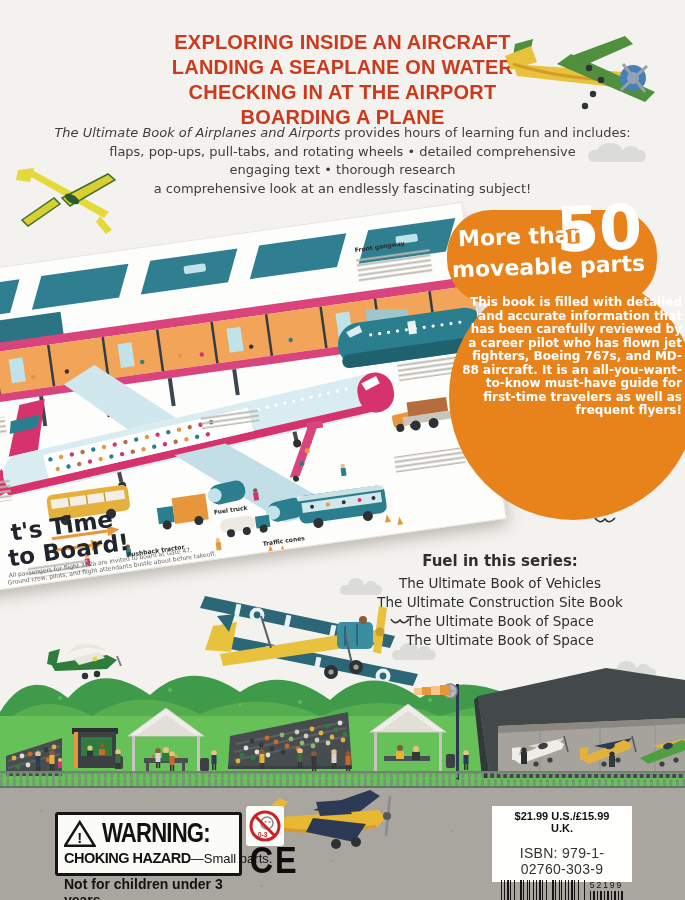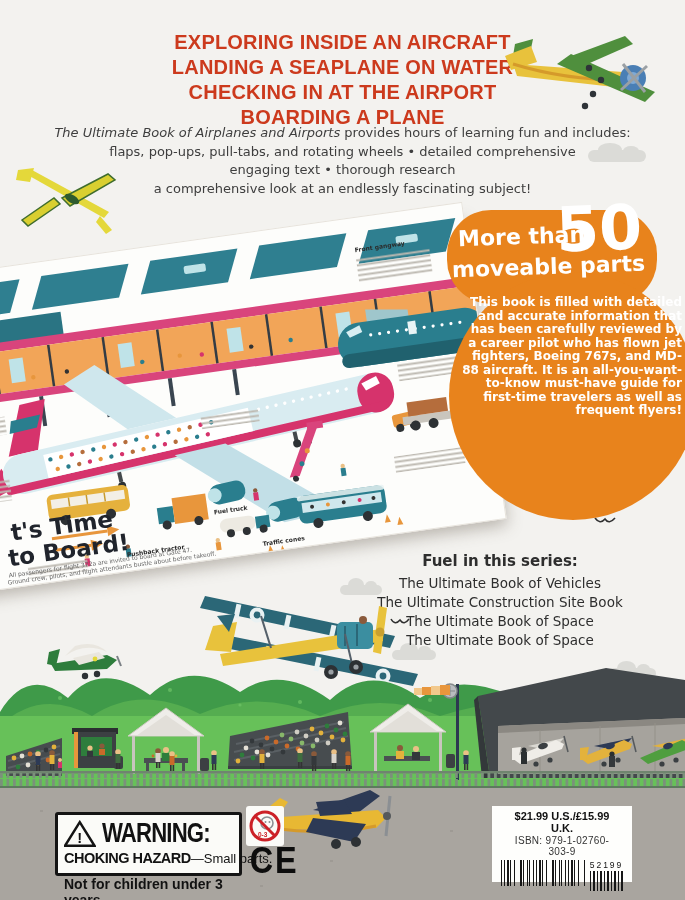--- a/index.html
+++ b/index.html
@@ -58,21 +58,21 @@
   .warn-note{font-weight:bold;font-size:14px;margin-top:10px;}
 
   .age-icon{left:246px;top:806px;width:38px;height:40px;background:#fbfbf8;border-radius:3px;}
   .ce-mark{left:247px;top:840px;font-family:"Liberation Sans",sans-serif;
     font-weight:bold;font-size:36px;color:#0d0d0d;letter-spacing:2px;transform:scaleX(.9);}
 
   .barcode-panel{left:492px;top:806px;width:140px;height:76px;background:#fefefc;
     padding:4px 17px;box-sizing:border-box;color:#111;
     font-family:"Liberation Sans",sans-serif;text-align:center;}
   .price{font-weight:bold;font-size:11px;}
-  .isbn{font-size:10px;color:#333;margin-top:1px;letter-spacing:.3px;}
+  .isbn{font-size:14px;color:#333;margin-top:11px;letter-spacing:.3px;}
   .barcode-row{display:flex;justify-content:center;gap:5px;margin-top:3px;}
   .bars-main{width:84px;height:26px;
     background:repeating-linear-gradient(90deg,#161616 0 1.4px,transparent 1.4px 2.8px,
       #161616 2.8px 3.6px,transparent 3.6px 6.4px);}
   .bars-digits{font-size:8px;letter-spacing:1.6px;margin-top:12px;text-align:center;}
   .addon{width:36px;}
   .addon-num{font-size:8.5px;letter-spacing:2px;}
   .bars-addon{width:34px;height:20px;margin-top:1px;
     background:repeating-linear-gradient(90deg,#161616 0 1.3px,transparent 1.3px 3.4px,
       #161616 3.4px 4.6px,transparent 4.6px 7px);}

